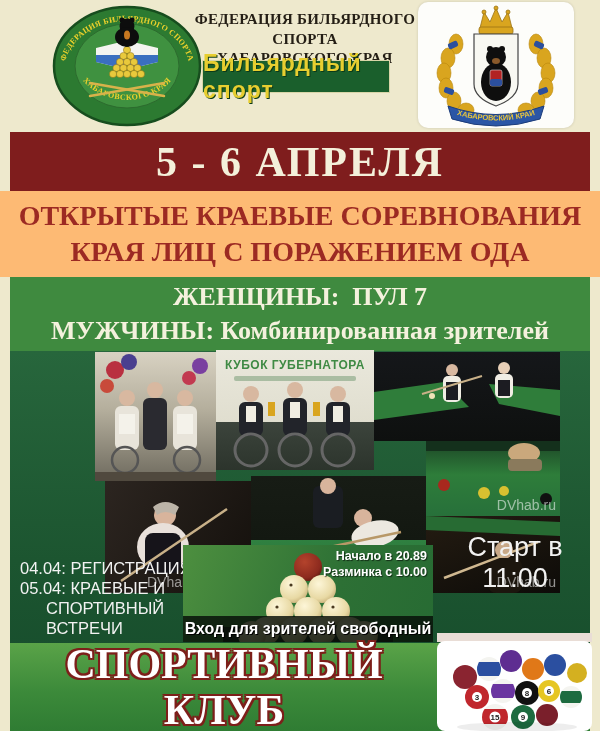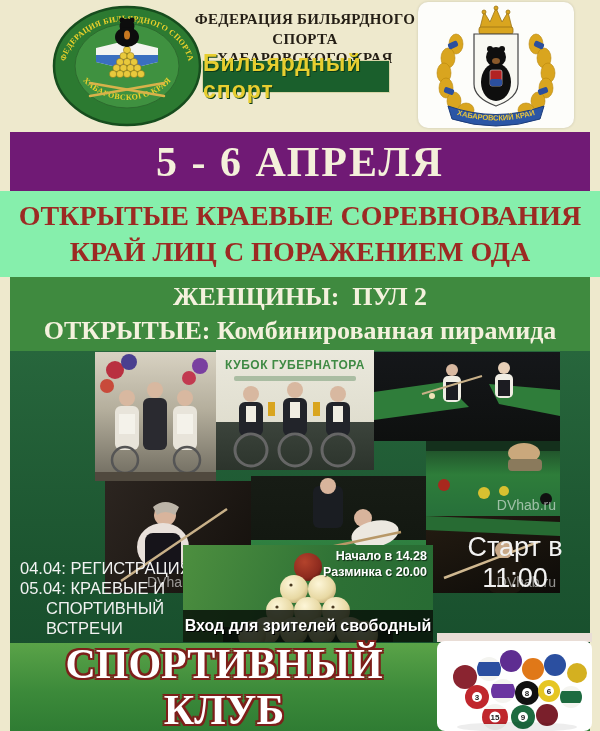--- a/index.html
+++ b/index.html
@@ -12,25 +12,25 @@
     font-family:"Liberation Serif",serif;font-weight:bold;font-size:15px;line-height:1.3;
     color:#241e15;letter-spacing:.3px;}
   .badge{left:202px;top:60px;width:188px;height:33px;background:#1a5f2c;
     border:1px solid #d8d5a8;box-sizing:border-box;display:flex;align-items:center;justify-content:center;}
   .badge span{color:#e7ce30;font-weight:bold;font-size:23px;letter-spacing:1px;
     font-family:"Liberation Sans",sans-serif;text-shadow:1px 1px 0 #0c3a18;}
   .right-card{left:418px;top:2px;width:156px;height:126px;background:#fdfdfa;border-radius:10px;
     box-shadow:0 0 3px rgba(0,0,0,.15);}
 
   
-  .date-band{left:10px;top:132px;width:580px;height:59px;background:#701a75;
+  .date-band{left:10px;top:132px;width:580px;height:59px;background:#7f1d1d;
     display:flex;align-items:center;justify-content:center;}
   .date-band span{font-family:"Liberation Serif",serif;font-weight:bold;font-size:42px;
     color:#f4f0da;letter-spacing:2px;}
-  .title-sec{left:0;top:191px;width:600px;height:86px;background:#86efac;
+  .title-sec{left:0;top:191px;width:600px;height:86px;background:#fdba74;
     display:flex;flex-direction:column;align-items:center;justify-content:center;}
   .title-sec div{font-family:"Liberation Serif",serif;font-weight:bold;font-size:28px;
     line-height:1.3;color:#9c2a23;}
   .cat-band{left:10px;top:277px;width:580px;height:74px;background:#3f8a3f;
     display:flex;flex-direction:column;align-items:center;justify-content:center;}
   .cat-band div{font-family:"Liberation Serif",serif;font-weight:bold;font-size:26px;
     line-height:1.3;color:#f4f1dd;white-space:pre;}
 
   
   .main-sec{left:10px;top:351px;width:580px;height:380px;
@@ -50,21 +50,21 @@
     background:rgba(110,150,110,.5);border-radius:2px;}
   .wm{position:absolute;font-size:14px;color:rgba(255,255,255,.55);}
 
   .schedule{left:20px;top:558px;width:175px;color:#f2f2f2;font-size:16.5px;line-height:1.22;}
   .schedule .ind{padding-left:26px;}
 
   .pyr{left:183px;top:545px;width:250px;height:97px;
     background:linear-gradient(110deg,#4d8f3f 0%,#2d7035 60%,#276b33 100%);}
   .pyr-notes{position:absolute;top:3px;right:6px;text-align:right;color:#fff;
     font-weight:bold;font-size:12.5px;line-height:1.3;text-shadow:1px 1px 1px rgba(0,0,0,.6);}
-  .pyr-cap{position:absolute;left:0;bottom:0;width:100%;height:32px;background:rgba(6,13,7,.82);
+  .pyr-cap{position:absolute;left:0;bottom:0;width:100%;height:26px;background:rgba(6,13,7,.82);
     display:flex;align-items:center;justify-content:center;}
   .pyr-cap span{color:#fff;font-weight:bold;font-size:16px;text-shadow:1px 1px 0 #000;}
 
   .start-big{left:437px;top:532px;width:156px;text-align:center;color:#f2f2f2;font-size:27px;}
 
   .club-band{left:10px;top:643px;width:580px;height:88px;
     background:linear-gradient(180deg,#5aa348 0%,#3c8a3a 55%,#2f7c33 100%);}
   .club-text{left:10px;top:641px;width:428px;text-align:center;
     font-family:"Liberation Serif",serif;font-weight:bold;font-size:42px;line-height:46px;color:#ffffff;
     text-shadow:2px 2px 0 #7d1f1a,-2px 2px 0 #7d1f1a,2px -2px 0 #7d1f1a,-2px -2px 0 #7d1f1a,
@@ -188,26 +188,26 @@
       </text>
     </svg>
   </div>
 
   <div class="abs date-band">
     <span>5 - 6 АПРЕЛЯ</span>
   </div>
 
   <div class="abs title-sec">
     <div>ОТКРЫТЫЕ КРАЕВЫЕ СОРЕВНОВАНИЯ</div>
-    <div>КРАЙ ЛИЦ С ПОРАЖЕНИЕМ ОДА</div>
+    <div>КРАЯ ЛИЦ С ПОРАЖЕНИЕМ ОДА</div>
   </div>
 
   <div class="abs cat-band">
-    <div>ЖЕНЩИНЫ:  ПУЛ 2</div>
-    <div>ОТКРЫТЫЕ: Комбинированная пирамида</div>
+    <div>ЖЕНЩИНЫ:  ПУЛ 7</div>
+    <div>МУЖЧИНЫ: Комбинированная зрителей</div>
   </div>
 
   <div class="abs main-sec"></div>
 
   <div class="tile t1">
     <svg width="121" height="129" viewBox="0 0 121 129">
       <circle cx="20" cy="18" r="9" fill="#b93040"></circle>
         <circle cx="34" cy="10" r="8" fill="#4a3f8f"></circle>
       <circle cx="12" cy="34" r="7" fill="#c84a3a"></circle>
         <circle cx="105" cy="14" r="8" fill="#7a3fa0"></circle>
@@ -349,22 +349,22 @@
         <circle cx="139" cy="86" r="14" fill="url(#bC)"></circle>
           <circle cx="167" cy="86" r="14" fill="url(#bC)"></circle>
         <circle cx="69" cy="90" r="14" fill="url(#bC)"></circle>
           <circle cx="181" cy="90" r="14" fill="url(#bC)"></circle>
         <circle cx="108" cy="40" r="1.6" fill="#4a3a20"></circle>
           <circle cx="150" cy="62" r="1.6" fill="#4a3a20"></circle>
         <circle cx="94" cy="62" r="1.6" fill="#4a3a20"></circle>
       </g>
     </svg>
     <div class="pyr-notes">
-      <div>Начало в 14.28</div>
-      <div>Разминка с 20.00</div>
+      <div>Начало в 20.89</div>
+      <div>Разминка с 10.00</div>
     </div>
     <div class="pyr-cap">
       <span>Вход для зрителей свободный</span>
     </div>
   </div>
 
   <div class="abs start-big">Старт в 11:00</div>
 
   <div class="abs club-band"></div>
   <div class="abs pink-strip"></div>

